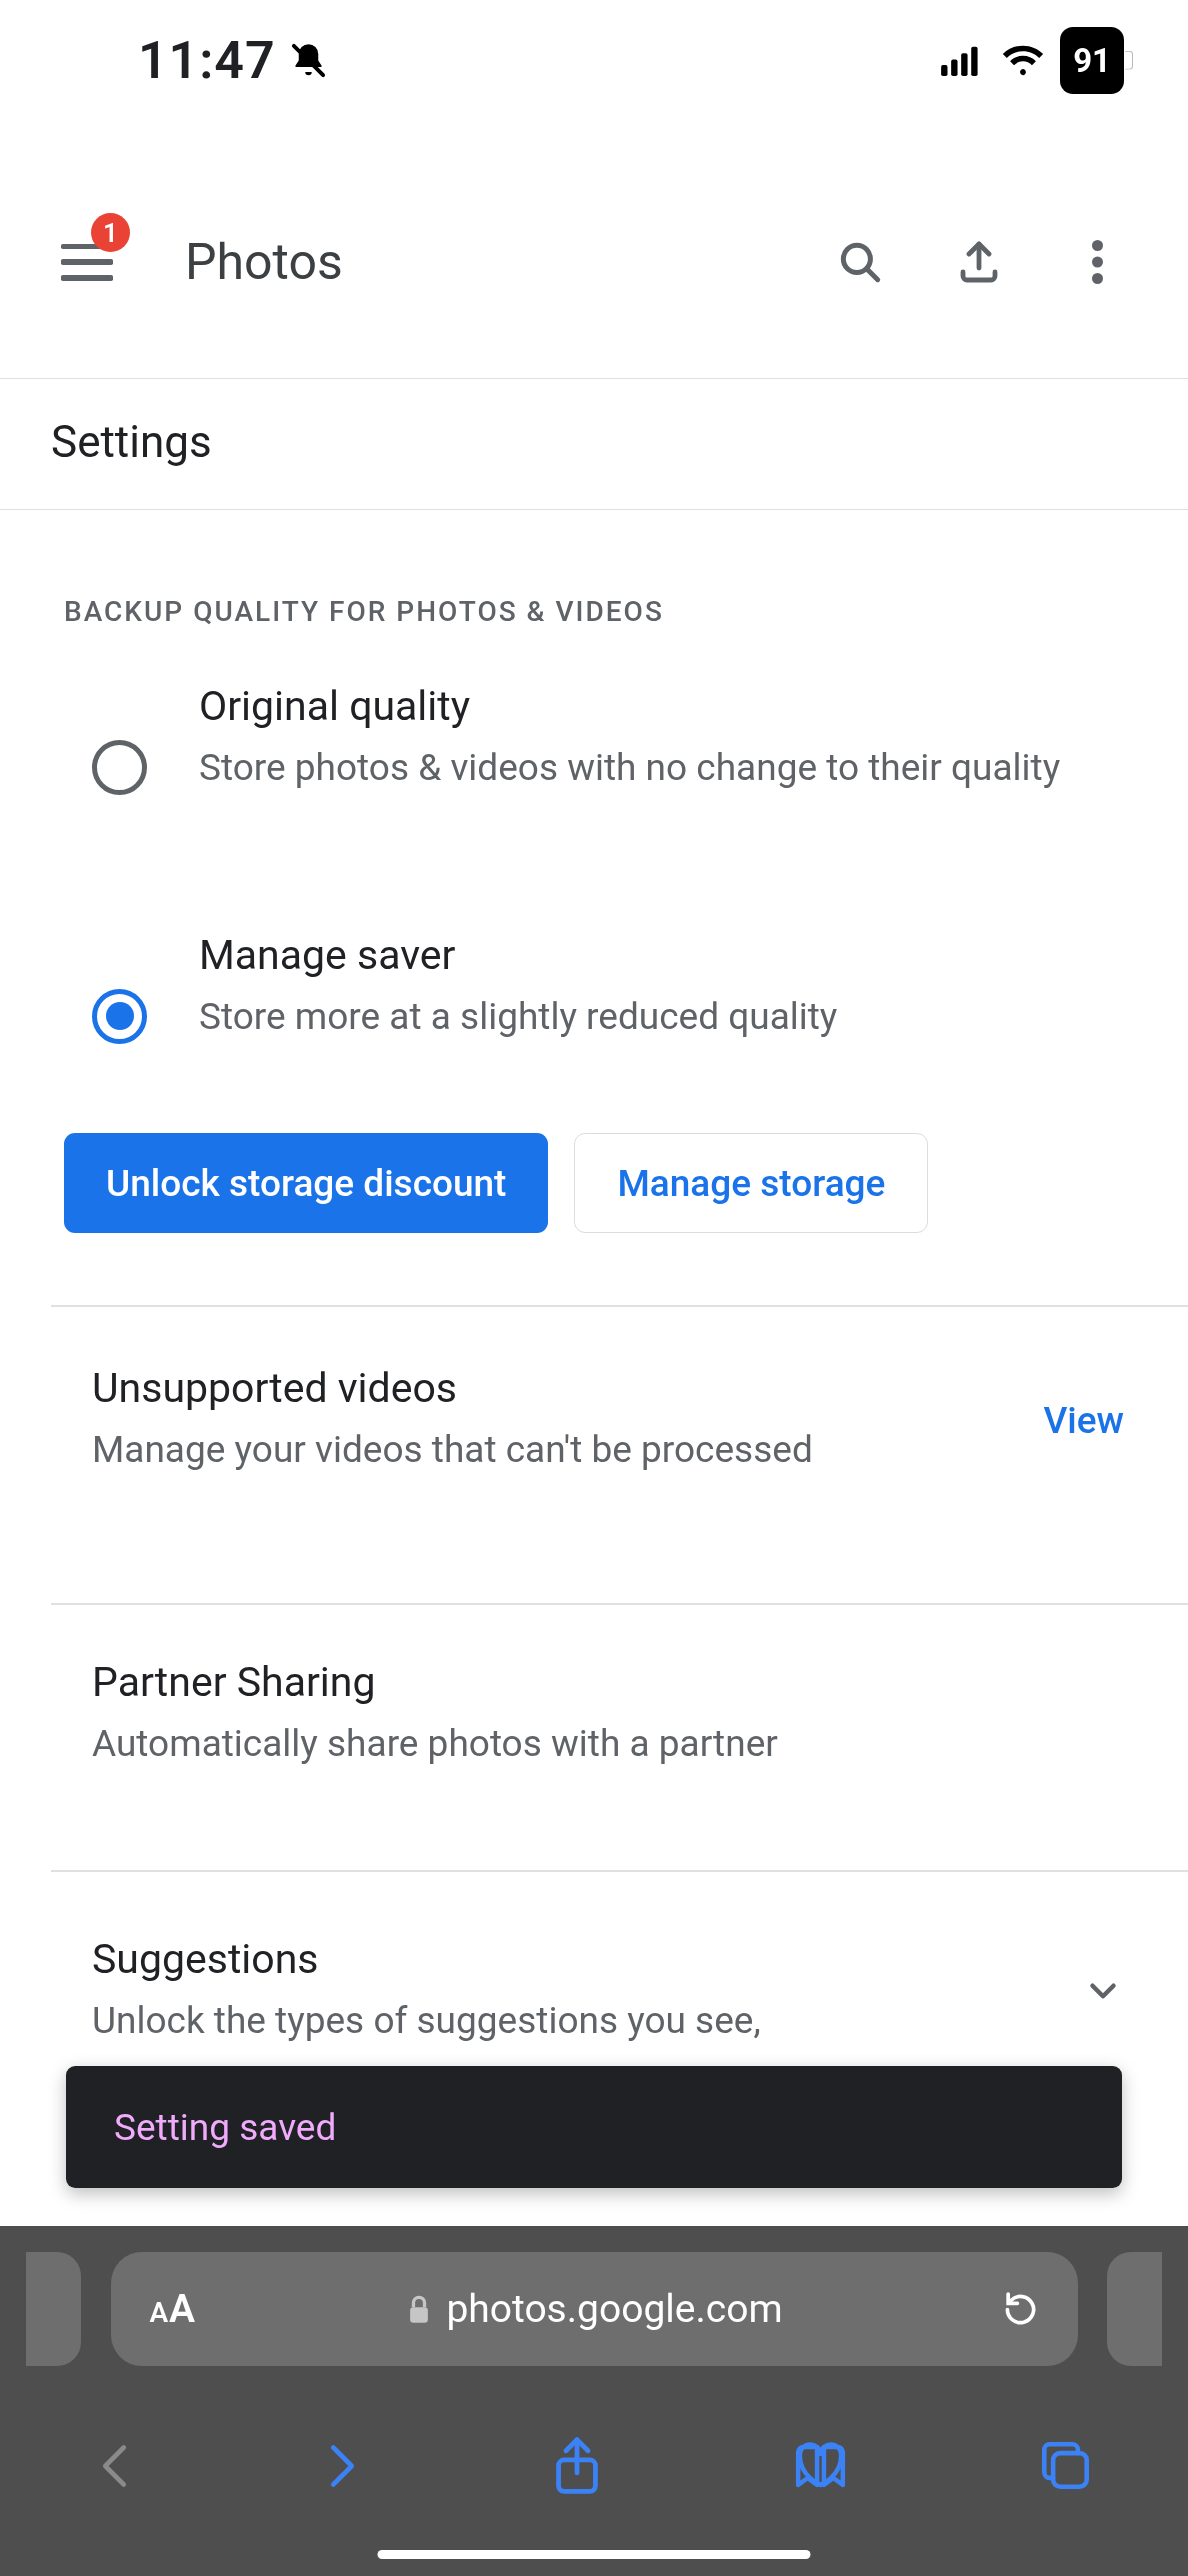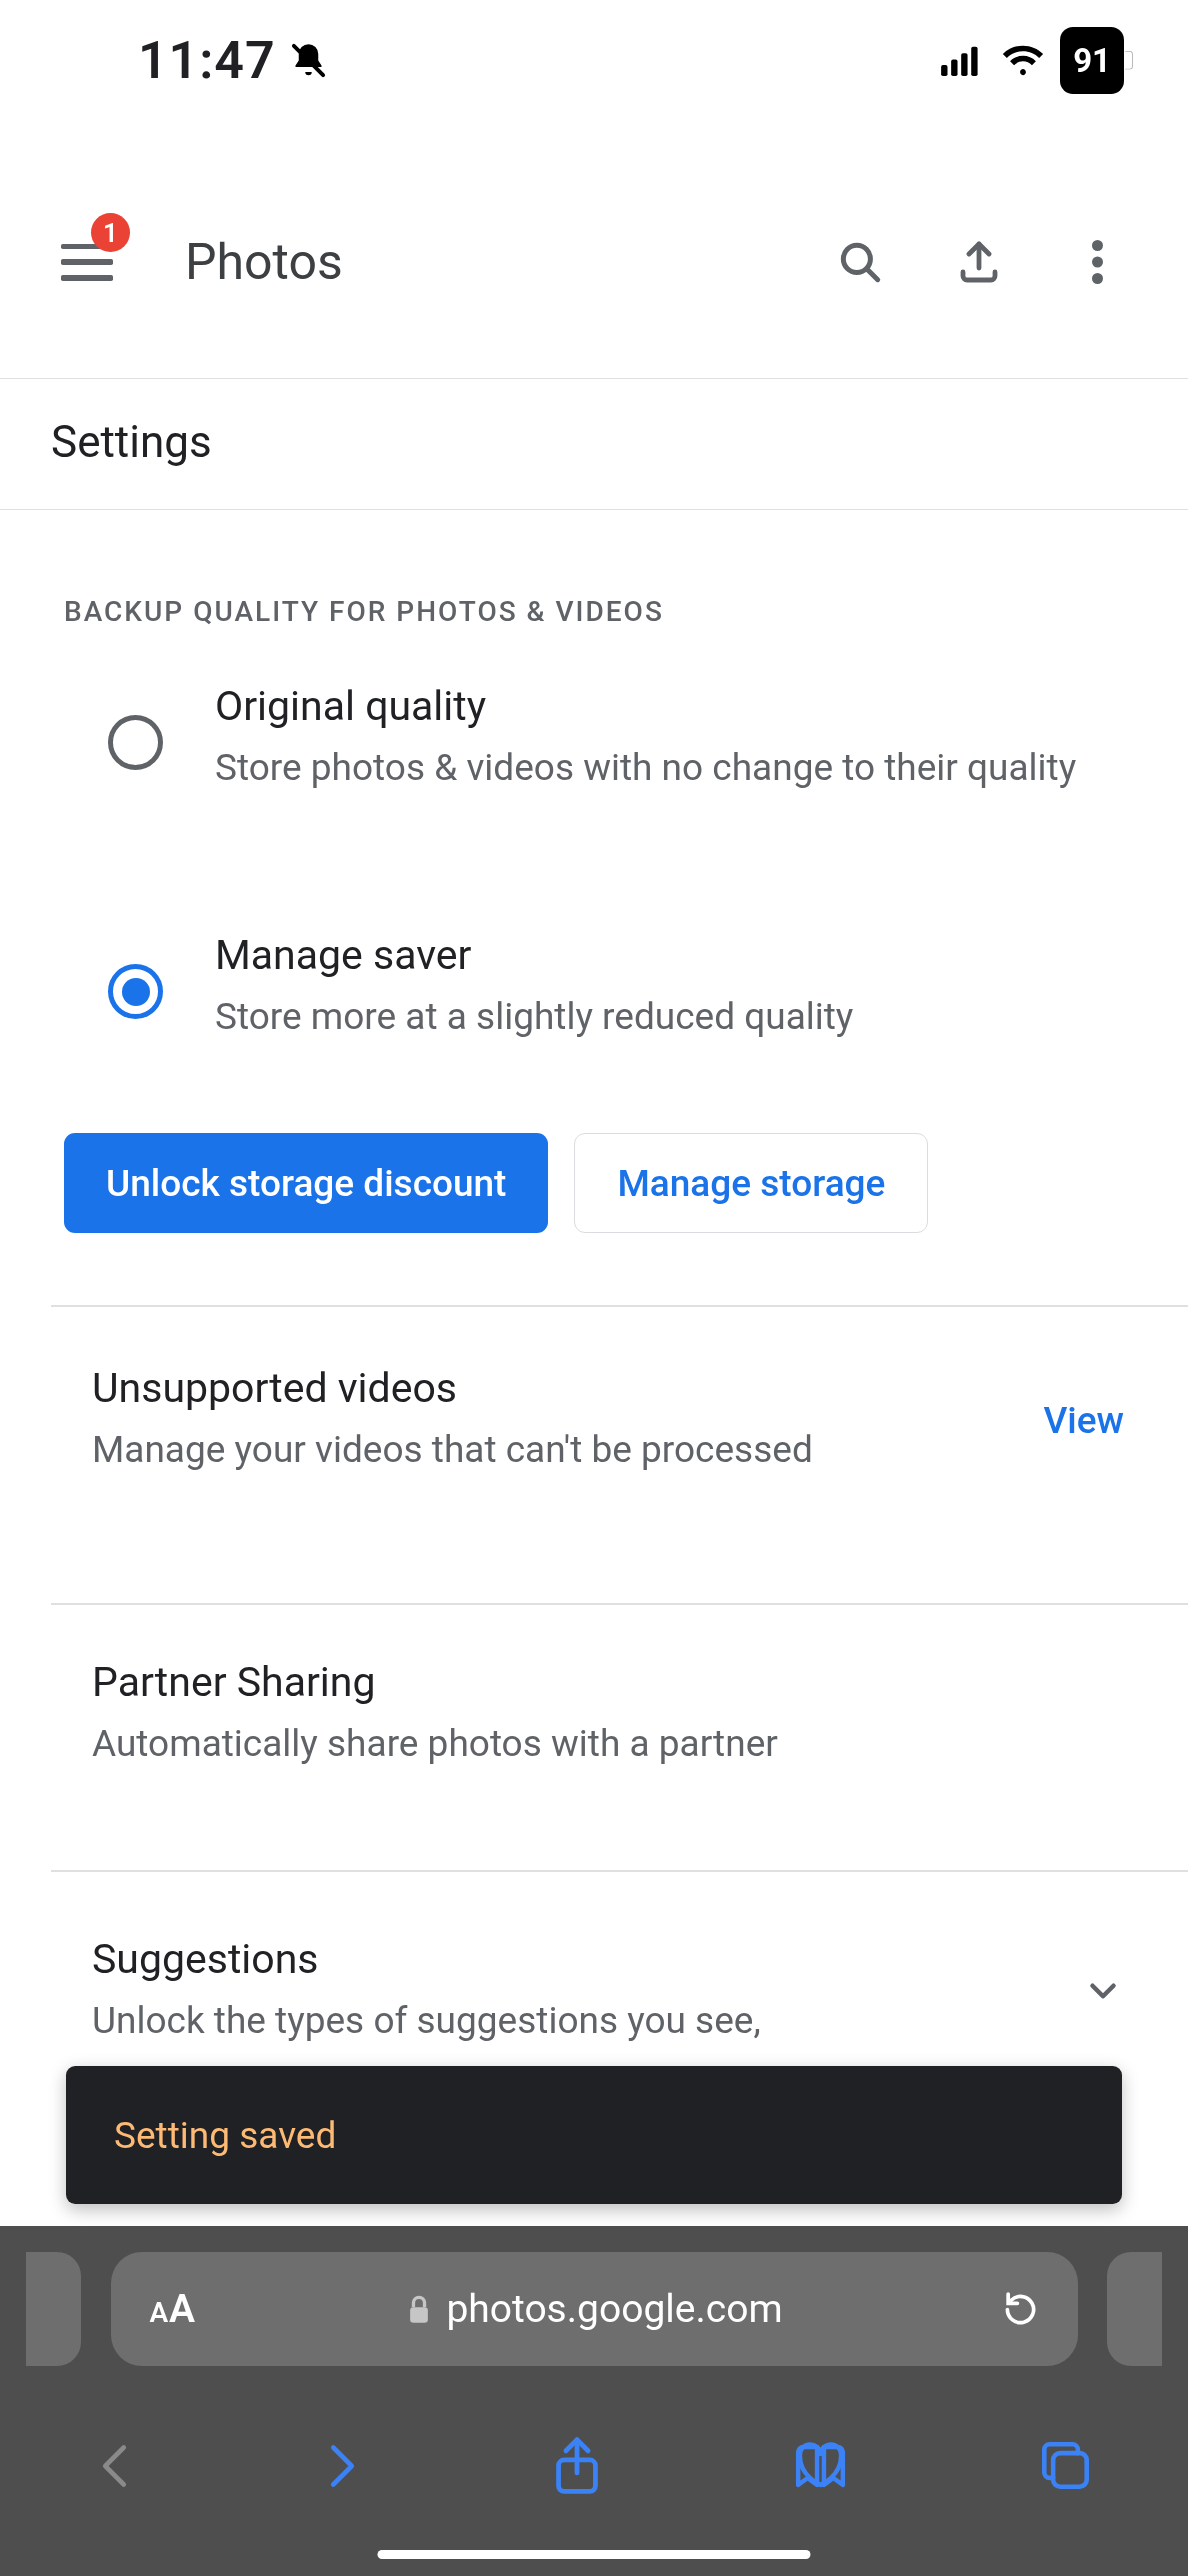--- a/index.html
+++ b/index.html
@@ -23,21 +23,21 @@
   .header-icons { display: flex; align-items: center; gap: 64px; margin-right: 16.6px; }
   .icon-btn { width: 55px; height: 55px; display: flex; align-items: center; justify-content: center; color: #5f6368; }
 
   
   .page-subheader { position: absolute; top: 378px; left: 0; right: 0; border-top: 0.9px solid #e0e0e0; border-bottom: 0.9px solid #e0e0e0; padding: 37px 51px 41px; font-size: 44px; color: #202124; }
 
   
   .section-header { position: absolute; top: 562px; left: 0; right: 0; padding: 33px 64px; font-size: 28px; letter-spacing: 2px; color: #5f6368; font-weight: 500; }
 
   
-  .radio-row { position: absolute; left: 16px; right: 0; padding: 0 98px 0 92px; display: flex; align-items: center; gap: 52px; }
+  .radio-row { position: absolute; left: 0; right: 0; padding: 0 98px 0 92px; display: flex; align-items: flex-end; gap: 52px; }
   .row-original { top: 682px; }
   .row-saver    { top: 931px; }
   .radio { flex: 0 0 55px; width: 55px; height: 55px; border-radius: 50%; display: flex; align-items: center; justify-content: center; margin-top: 9.2px; }
   .radio.unchecked { border: 5.5px solid #5f6368; }
   .radio.checked { border: 5.5px solid #1a73e8; position: relative; }
   .radio.checked::after { content: ""; width: 28px; height: 28px; background: #1a73e8; border-radius: 50%; }
   .radio-halo { position: absolute; width: 101px; height: 101px; border-radius: 50%; background: #e8f0fe; z-index: -1; top: -13px; left: 70px; }
   .radio-text { flex: 1; }
   .rt-title { font-size: 41px; color: #202124; margin-bottom: 11px; }
   .rt-sub   { font-size: 37px; color: #5f6368; line-height: 1.45; }
@@ -59,21 +59,21 @@
   .row-unsupported { top: 1364px; }
   .row-partner     { top: 1658px; }
   .row-suggest     { top: 1935px; }
   .lr-text { flex: 1; }
   .lr-title { font-size: 41px; color: #202124; margin-bottom: 11px; }
   .lr-sub   { font-size: 37px; color: #5f6368; line-height: 1.45; max-width: 811px; }
   .lr-action { color: #1a73e8; font-size: 37px; font-weight: 500; }
   .chevron-down { margin-left: 18.4px; }
 
   
-  .toast { position: absolute; left: 66px; right: 66px; top: 2066px; height: 138px; background: #202124; color: #fdba74; border-radius: 9.2px; display: flex; align-items: center; padding: 0 48px; font-size: 37px; box-shadow: 0 5.5px 16.6px rgba(0,0,0,.25); }
+  .toast { position: absolute; left: 66px; right: 66px; top: 2066px; height: 122px; background: #202124; color: #f0abfc; border-radius: 9.2px; display: flex; align-items: center; padding: 0 48px; font-size: 37px; box-shadow: 0 5.5px 16.6px rgba(0,0,0,.25); }
 
   
   .browser-chrome { position: absolute; left: 0; right: 0; bottom: 0; height: 350px; background: #4e4e4e; }
   .url-strip { position: absolute; left: 0; right: 0; top: 0; height: 166px; display: flex; align-items: center; gap: 29.5px; padding: 0 26px; }
   .url-side { flex: 0 0 55px; height: 114px; background: #6e6e6e; border-radius: 24px; }
   .url-side.left  { border-top-left-radius: 0; border-bottom-left-radius: 0; }
   .url-side.right { border-top-right-radius: 0; border-bottom-right-radius: 0; }
   .url-bar { flex: 1; height: 114px; background: #6e6e6e; border-radius: 31px; display: flex; align-items: center; justify-content: center; position: relative; color: #fff; font-size: 39px; }
   .url-aa { position: absolute; left: 39px; font-weight: 600; letter-spacing: 0.9px; display: flex; align-items: baseline; }
   .url-aa .small { font-size: 28px; }

